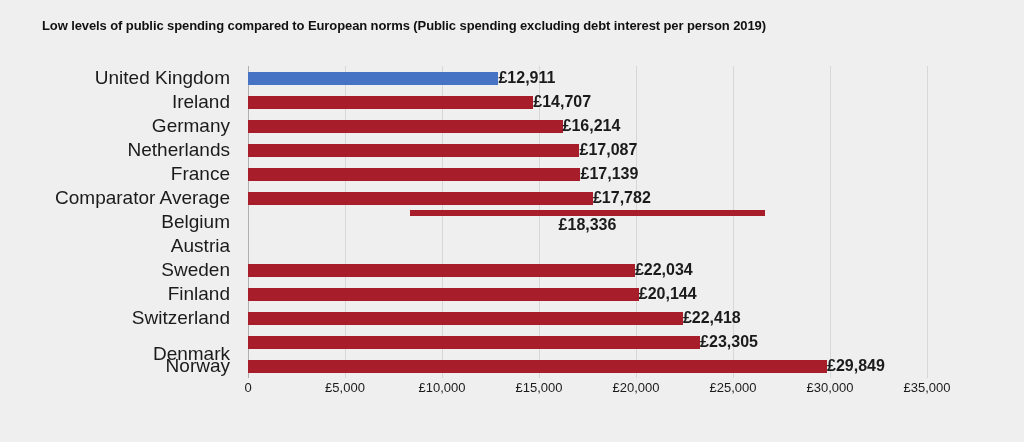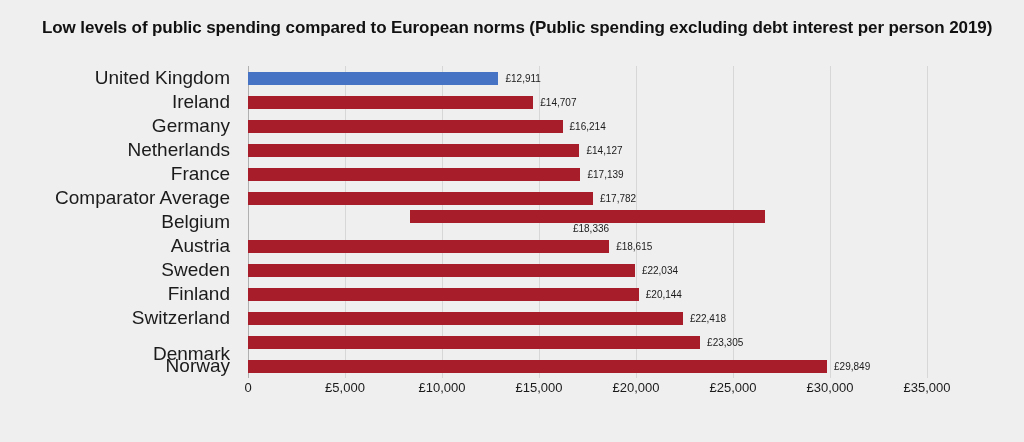--- a/index.html
+++ b/index.html
@@ -16,21 +16,21 @@
   .chart-wrap {
     position: relative;
     width: 1024px;
     height: 442px;
     box-sizing: border-box;
   }
   .chart-title {
     position: absolute;
     left: 42px;
     top: 18px;
-    font-size: 17px;
+    font-size: 13px;
     font-weight: bold;
     color: #111111;
     letter-spacing: -0.1px;
     white-space: nowrap;
   }
   
   .plot {
     position: absolute;
     left: 248px;
     top: 66px;
@@ -74,24 +74,24 @@
     align-items: center;
   }
   .bar {
     height: 13px;
     background: #a71e2a;
   }
   .bar.highlight {
     background: #4673c3;
   }
   .bar-label {
-    font-size: 10px;
+    font-size: 16px;
     color: #1b1b1b;
-    margin-left: 7px;
-    white-space: nowrap;
+    white-space: nowrap;
+    font-weight: bold;
   }
   .cat-labels {
     position: absolute;
     left: 0px;
     top: 66px;
     width: 240px;
     height: 312px;
   }
   .cat-label {
     position: absolute;
@@ -161,37 +161,33 @@
         <div class="row" style="top: 24px;">
           <div class="bar" style="width: 285.316px;"></div>
           <div class="bar-label">£14,707</div>
         </div>
         <div class="row" style="top: 48px;">
           <div class="bar" style="width: 314.552px;"></div>
           <div class="bar-label">£16,214</div>
         </div>
         <div class="row" style="top: 72px;">
           <div class="bar" style="width: 331.488px;"></div>
-          <div class="bar-label">£14,127</div>
+          <div class="bar-label">£17,087</div>
         </div>
         <div class="row" style="top: 96px;">
           <div class="bar" style="width: 332.497px;"></div>
           <div class="bar-label">£17,139</div>
         </div>
         <div class="row" style="top: 120px;">
           <div class="bar" style="width: 344.971px;"></div>
           <div class="bar-label">£17,782</div>
         </div>
         <div class="row" style="top: 144px; flex-direction: column;">
           <div class="bar" style="width: 355.718px;"></div>
           <div class="bar-label">£18,336</div>
-        </div>
-        <div class="row" style="top: 168px;">
-          <div class="bar" style="width: 361.131px;"></div>
-          <div class="bar-label">£18,615</div>
         </div>
         <div class="row" style="top: 192px;">
           <div class="bar" style="width: 386.894px;"></div>
           <div class="bar-label">£22,034</div>
         </div>
         <div class="row" style="top: 216px;">
           <div class="bar" style="width: 390.794px;"></div>
           <div class="bar-label">£20,144</div>
         </div>
         <div class="row" style="top: 240px;">

